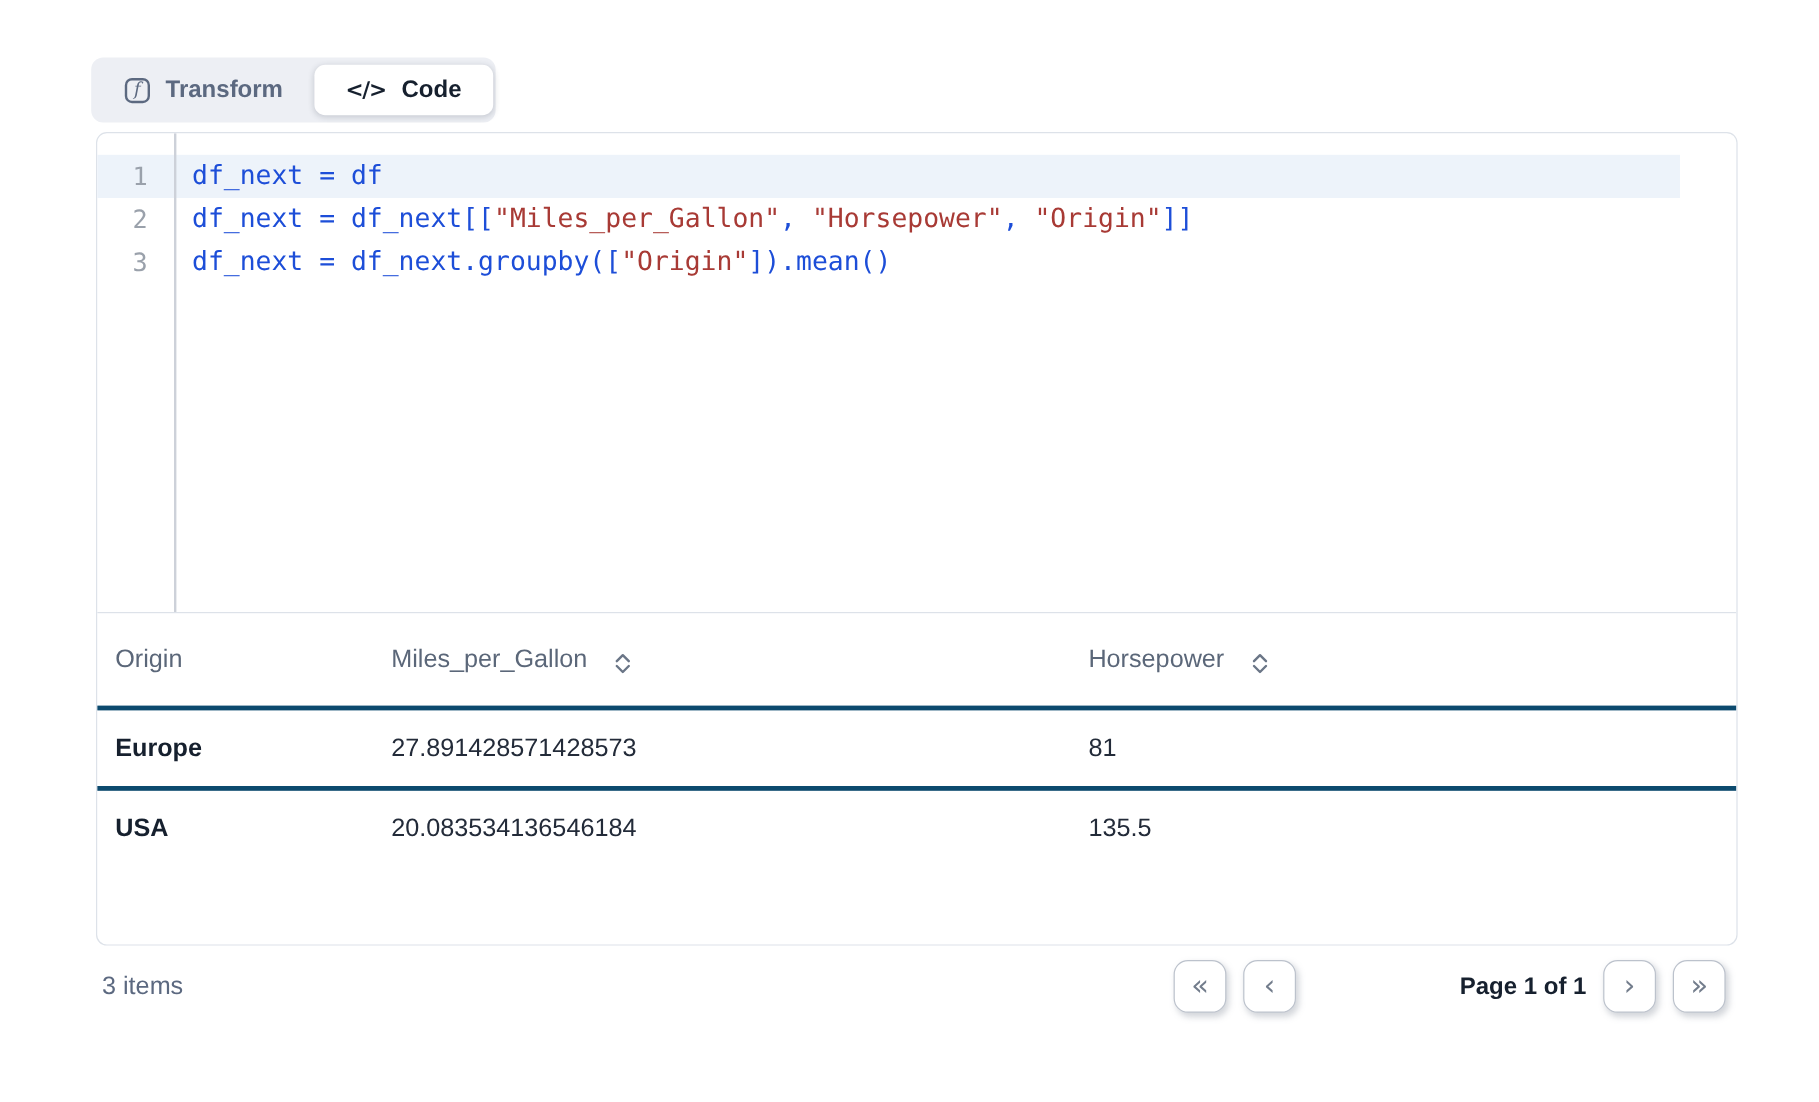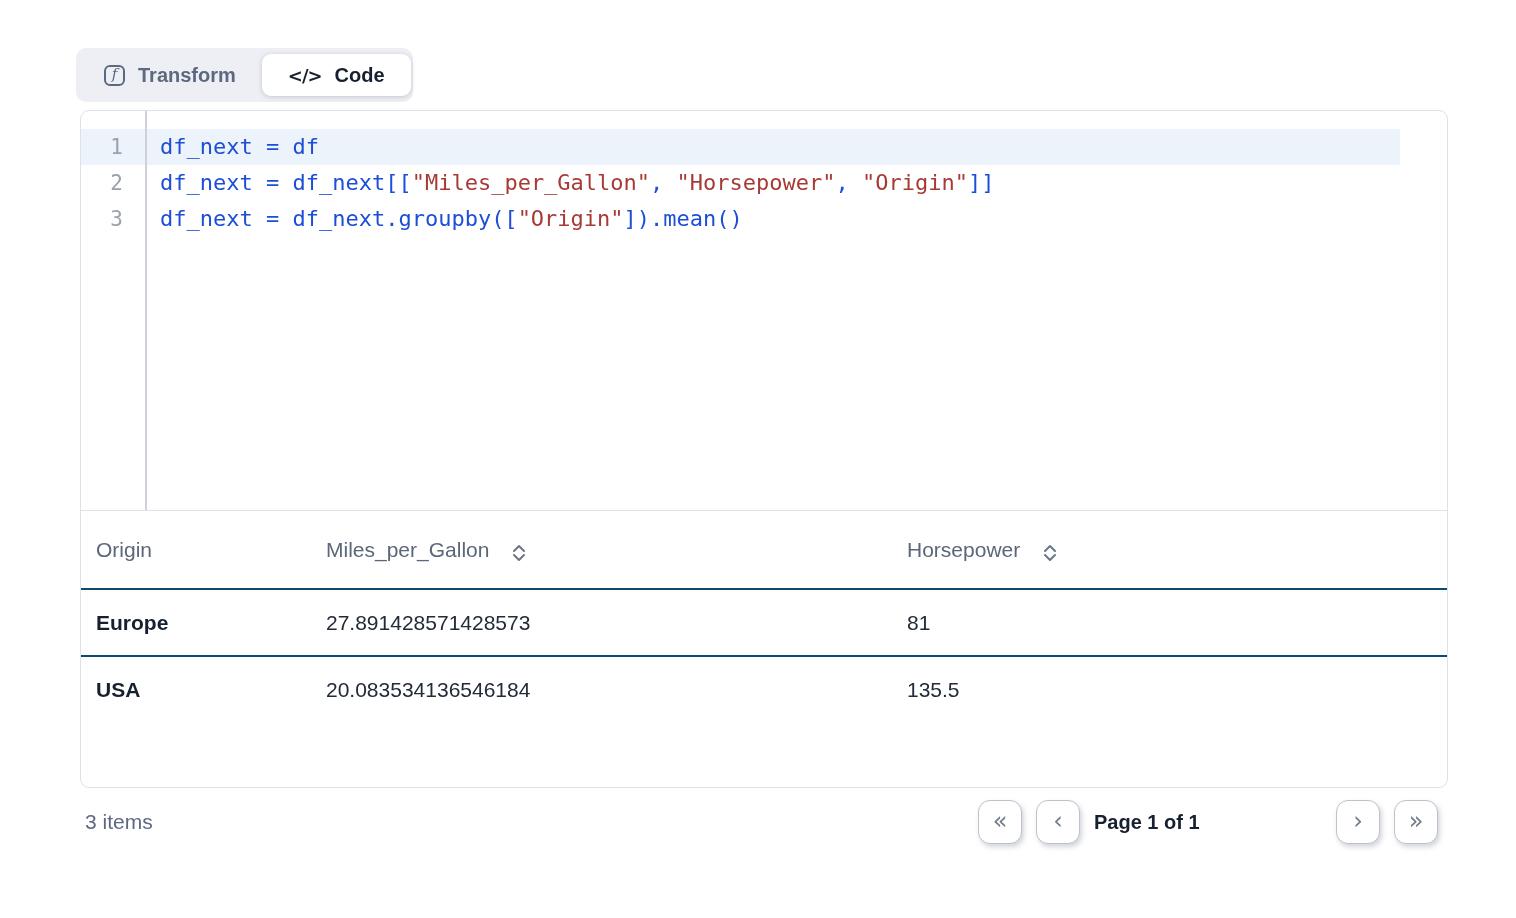--- a/index.html
+++ b/index.html
@@ -41,34 +41,34 @@
   .tok-default { color:#1d4ed8; }
 
   
   .thead { display:grid; grid-template-columns:245px 581px 1fr; height:77px;
     align-items:center; }
   .th { display:flex; align-items:flex-end; gap:22px; font-size:21px;
     color:#5b6779; font-weight:500; }
   .th.first { padding-left:15px; }
   .sort-icon { display:inline-flex; cursor:pointer; }
   .trow { display:grid; grid-template-columns:245px 581px 1fr; height:67px;
-    align-items:center; border-top:2px solid #0c4a6e; font-size:21px; color:#232b39; }
+    align-items:center; border-top:4px solid #0c4a6e; font-size:21px; color:#232b39; }
   .trow .idx { padding-left:15px; font-weight:700; color:#16202e; }
 
   
   .footer { position:absolute; left:80px; top:800px; width:1368px;
     display:flex; align-items:center; justify-content:space-between; }
   .items { margin-left:5px; font-size:21px; color:#5c6980; }
   .pager { display:flex; align-items:center; gap:14px; margin-right:10px; }
   .pbtn { width:44px; height:44px; border-radius:12px; border:1.5px solid #bcc2cc;
     background:#fff; box-shadow:2px 3px 5px rgba(125,135,150,.35); color:#737d8c;
     font-size:24px; line-height:1; display:flex; align-items:center;
     justify-content:center; cursor:pointer; padding-bottom:3px;
     font-family:"DejaVu Sans", sans-serif; }
-  .page-label { width:228px; text-align:left; font-size:20px; font-weight:600;
+  .page-label { width:228px; text-align:right; font-size:20px; font-weight:600;
     color:#16202e; }
 </style>
 </head>
 <body>
 
 <div class="tabbar">
   <div class="tab">
     <span class="fn-icon">f</span>
     <span>Transform</span>
   </div>

